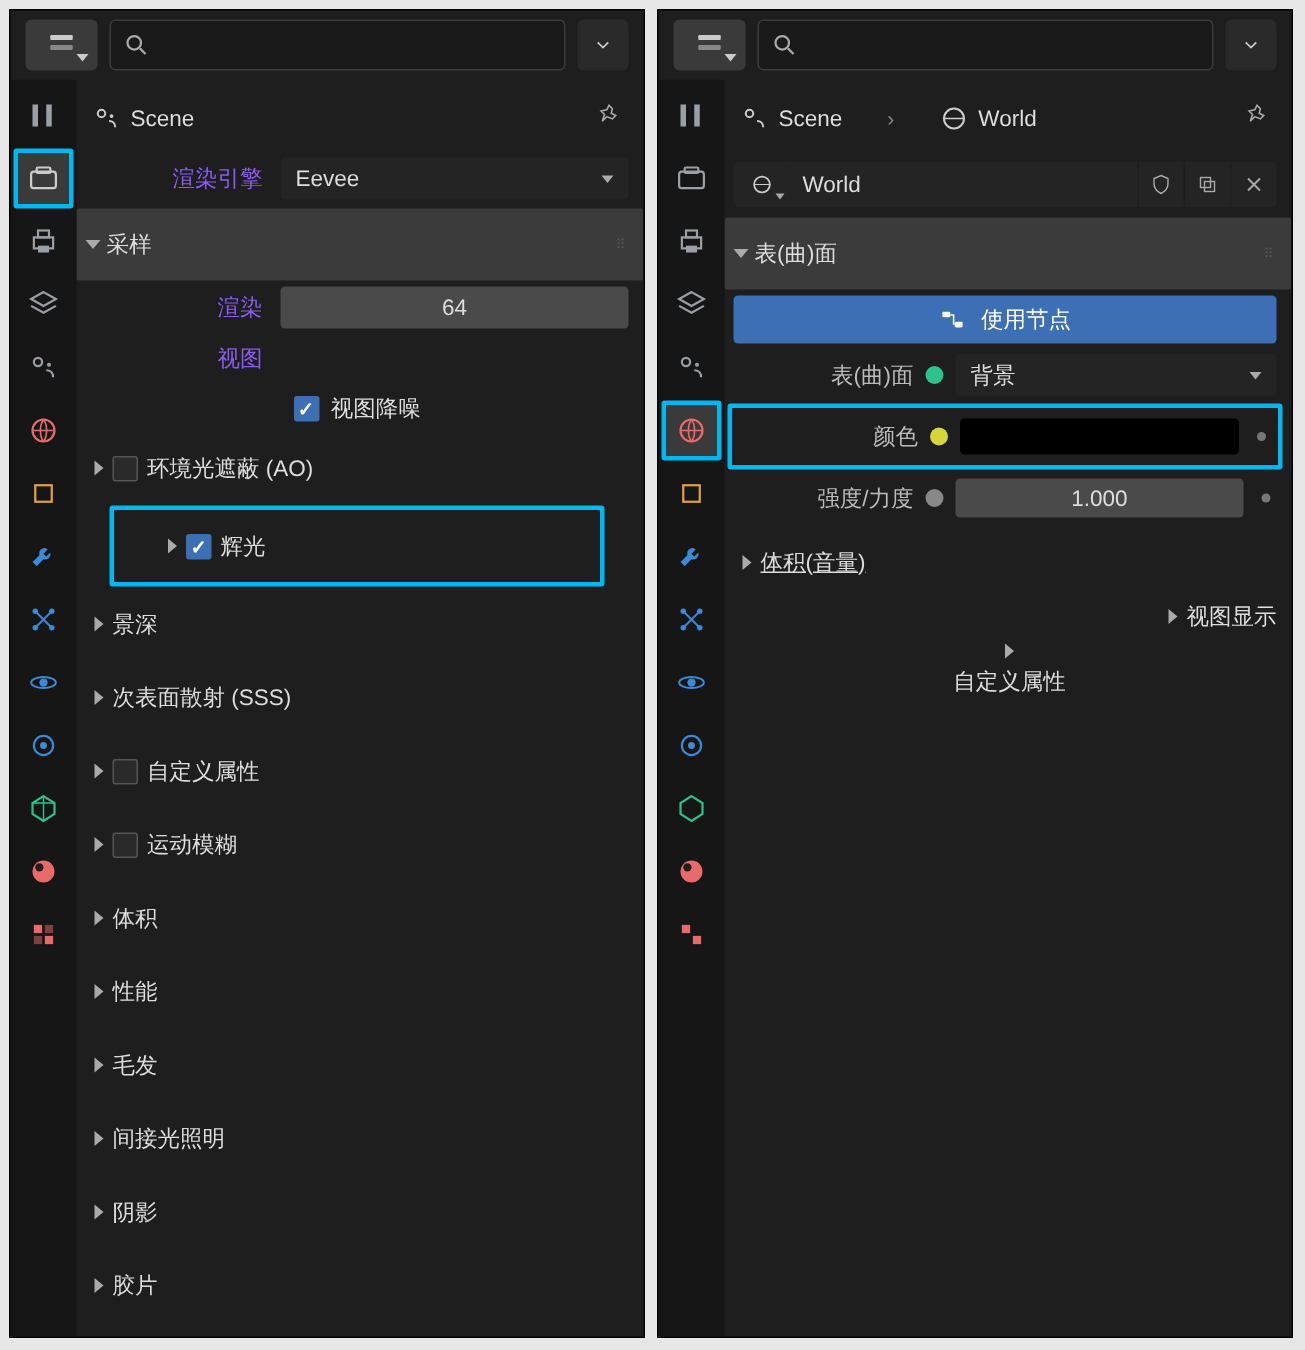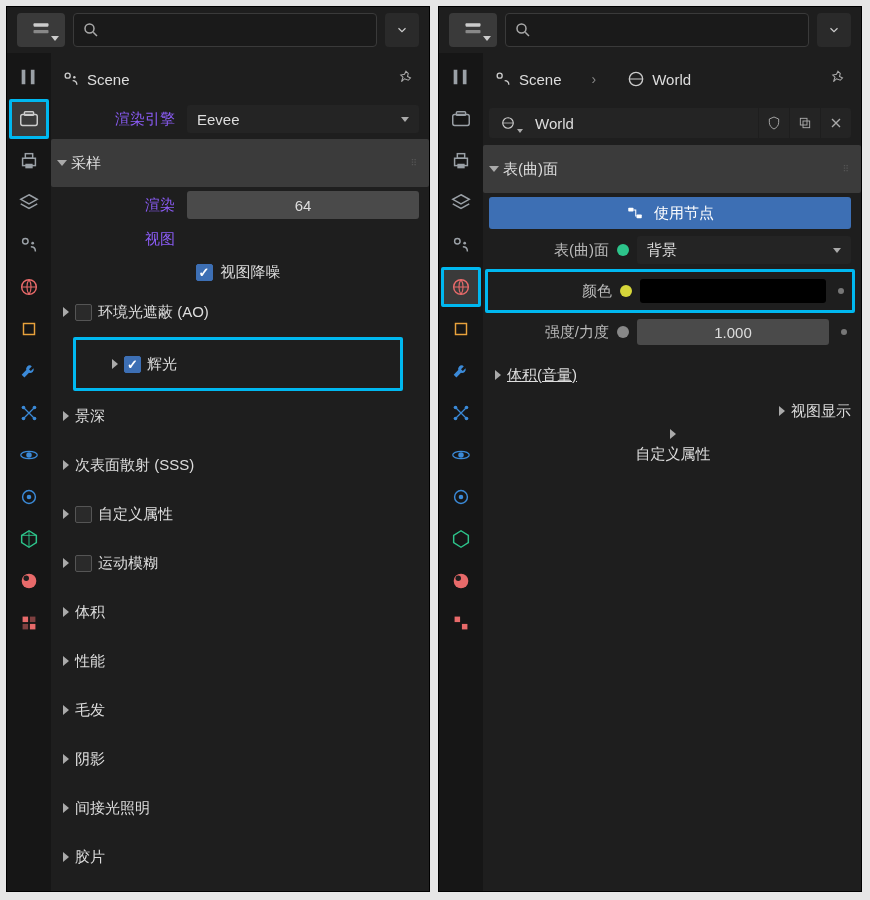--- a/index.html
+++ b/index.html
@@ -286,27 +286,27 @@
           </div>
           <div style="margin: 1px 0px;">
             <div class="section-head" style="padding-left: 6px;">
               <span class="tri"></span>
               <span class="seclabel">毛发</span>
             </div>
           </div>
           <div style="margin: 1px 0px;">
             <div class="section-head" style="padding-left: 6px;">
               <span class="tri"></span>
+              <span class="seclabel">间接光照明</span>
+            </div>
+          </div>
+          <div style="margin: 1px 0px;">
+            <div class="section-head" style="padding-left: 6px;">
+              <span class="tri"></span>
               <span class="seclabel">阴影</span>
-            </div>
-          </div>
-          <div style="margin: 1px 0px;">
-            <div class="section-head" style="padding-left: 6px;">
-              <span class="tri"></span>
-              <span class="seclabel">间接光照明</span>
             </div>
           </div>
           <div style="margin: 1px 0px;">
             <div class="section-head" style="padding-left: 6px;">
               <span class="tri"></span>
               <span class="seclabel">胶片</span>
             </div>
           </div>
           <div style="margin: 1px 0px;">
             <div class="section-head" style="padding-left: 6px; margin-top: 24px;">

